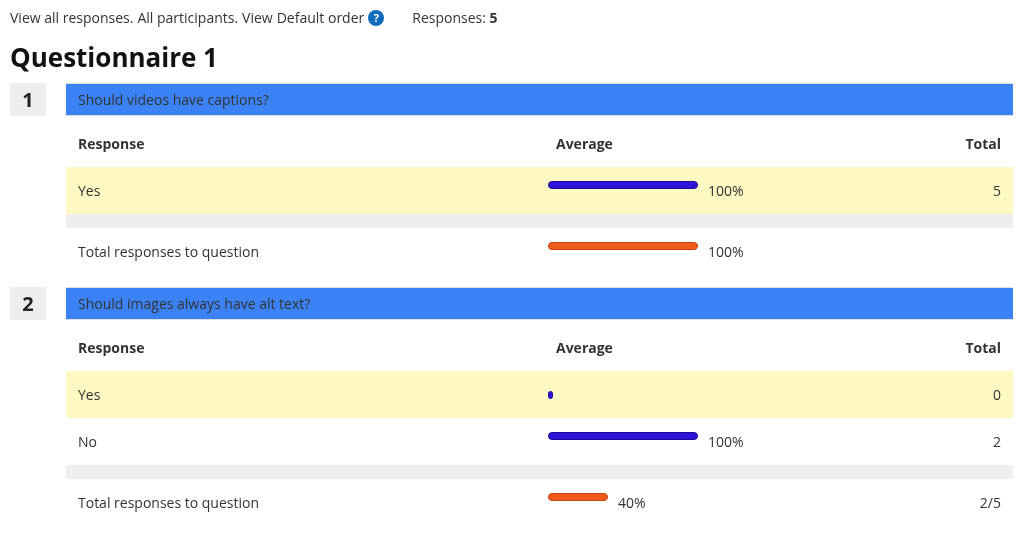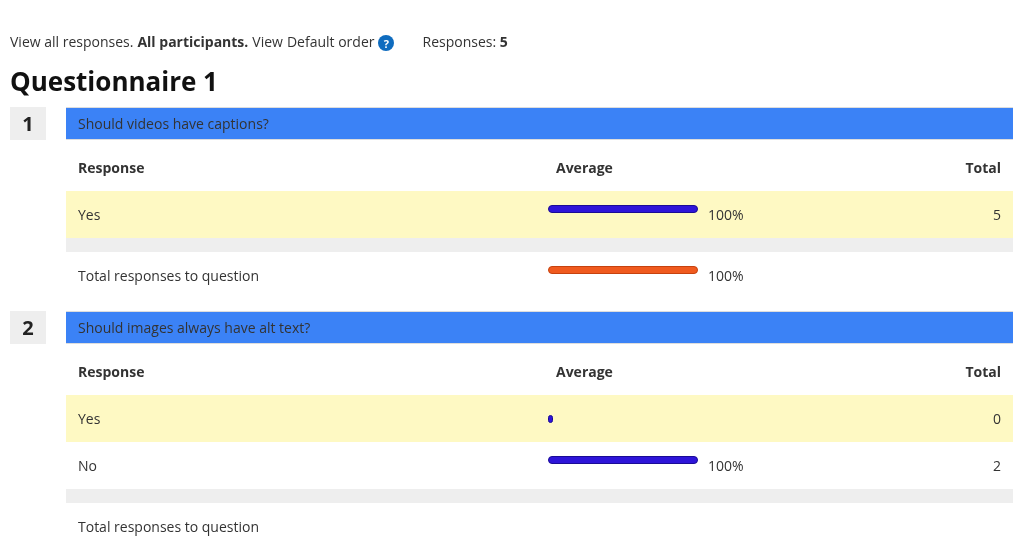--- a/index.html
+++ b/index.html
@@ -8,26 +8,26 @@
       font-size: 14px;
       color: #333;
       background: #fff;
       width: 1023px;
       padding: 8px 10px;
     }
     .breadcrumb {
       color: #333;
       margin-bottom: 8px;
       display: flex;
-      align-items: flex-end;
+      align-items: center;
       gap: 4px;
       flex-wrap: wrap;
     }
     .breadcrumb a { color: #333; text-decoration: none; }
-    .breadcrumb .bold { font-weight: 700; margin-top: 24px; }
+    .breadcrumb .bold { font-weight: 400; }
     .help-icon {
       display: inline-flex;
       align-items: center;
       justify-content: center;
       width: 16px; height: 16px;
       border-radius: 50%;
       background: #0f6cbf;
       color: #fff;
       font-size: 11px;
       font-weight: 700;
@@ -165,16 +165,23 @@
             <div class="bar-wrap">
               <div class="bar blue" style="width: 150px;"></div>
               <span class="pct">100%</span>
             </div>
           </div>
           <div class="resp-col total">2</div>
         </div>
         <div class="spacer-row"></div>
         <div class="resp-row">
           <div class="resp-col response">Total responses to question</div>
+          <div class="resp-col average">
+            <div class="bar-wrap">
+              <div class="bar orange" style="width: 60px;"></div>
+              <span class="pct">40%</span>
+            </div>
+          </div>
+          <div class="resp-col total">2/5</div>
         </div>
       </div>
     </div>
   </div>
 
 </body></html>

